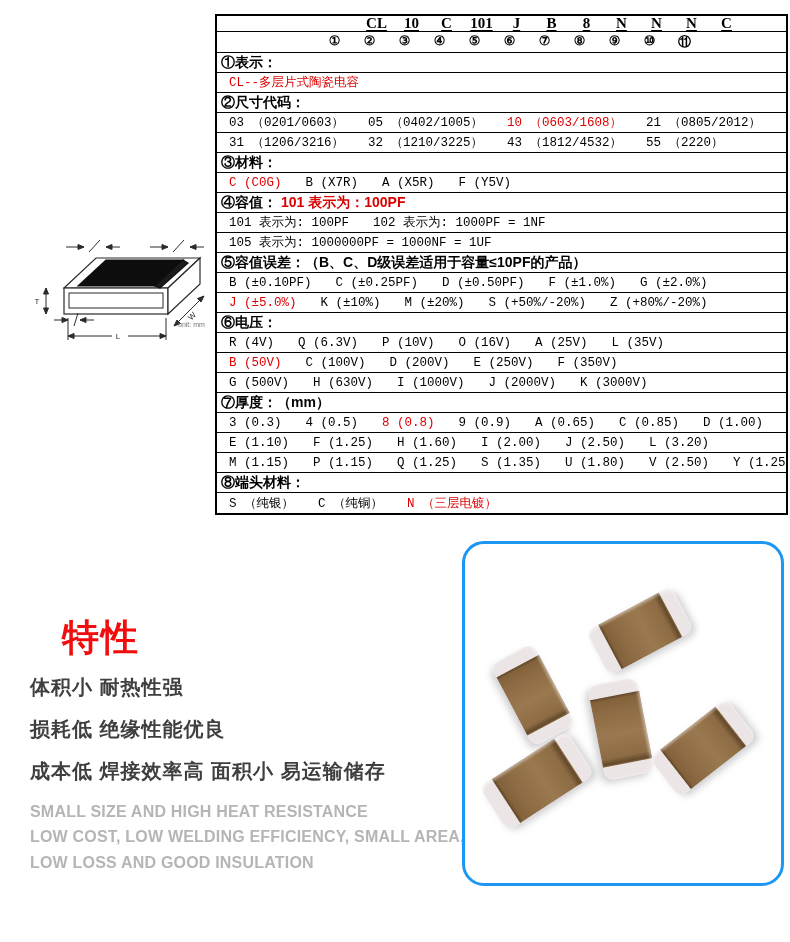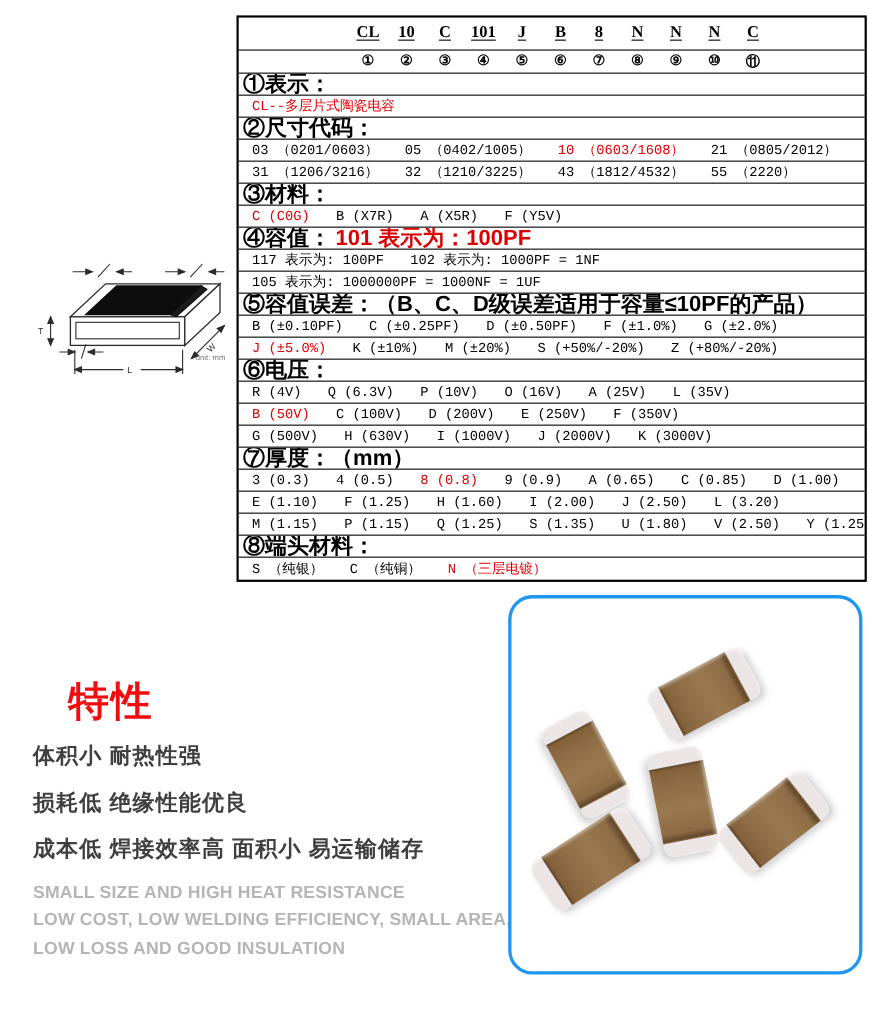--- a/index.html
+++ b/index.html
@@ -5,30 +5,30 @@
   html,body{margin:0;padding:0;background:#fff;}
   .page{position:relative;width:790px;height:942px;background:#fff;overflow:hidden;
         font-family:"Liberation Sans",sans-serif;}
 
   
   .spec-table{position:absolute;left:215px;top:14px;width:573px;
               border:2px solid #000;background:#fff;box-sizing:border-box;}
   .spec-row{box-sizing:border-box;border-bottom:1px solid #000;display:flex;
             align-items:center;overflow:hidden;white-space:nowrap;}
   .spec-row:last-child{border-bottom:none;}
-  .row-code{height:30px;}
+  .row-code{height:16px;justify-content:center;}
   .row-circles{height:21px;}
   .row-header{height:20px;justify-content:flex-start;padding-left:4px;}
   .row-data{height:20px;}
   .code-strip{display:flex;margin-left:100px;}
   .code-cell{width:35px;text-align:center;font-family:"Liberation Serif",serif;
              font-weight:bold;font-size:15px;text-decoration:underline;
              text-underline-offset:2px;}
   .circle-cell{width:35px;text-align:center;font-size:13px;font-weight:bold;}
-  .hdr-seg{font-weight:bold;font-size:20px;color:#000;}
+  .hdr-seg{font-weight:bold;font-size:14px;color:#000;}
   .hdr-seg.red{color:var(--red);margin-left:4px;}
   .data-seg{font-family:"Liberation Mono","DejaVu Sans Mono",monospace;
             font-size:12.5px;color:#000;margin:0 12px;}
   .data-seg.red{color:var(--red);}
 
   
   .diagram{position:absolute;left:32px;top:200px;width:180px;height:150px;}
 
   
   .features{position:absolute;left:30px;top:618px;width:420px;}
@@ -171,21 +171,21 @@
         <span class="data-seg red">C (C0G)</span>
         <span class="data-seg">B (X7R)</span>
         <span class="data-seg">A (X5R)</span>
         <span class="data-seg">F (Y5V)</span>
       </div>
       <div class="spec-row row-header">
         <span class="hdr-seg">④容值：</span>
         <span class="hdr-seg red">101 表示为：100PF</span>
       </div>
       <div class="spec-row row-data">
-        <span class="data-seg">117 表示为: 100PF</span>
+        <span class="data-seg">101 表示为: 100PF</span>
         <span class="data-seg">102 表示为: 1000PF = 1NF</span>
       </div>
       <div class="spec-row row-data">
         <span class="data-seg">105 表示为: 1000000PF = 1000NF = 1UF</span>
       </div>
       <div class="spec-row row-header">
         <span class="hdr-seg">⑤容值误差：（B、C、D级误差适用于容量≤10PF的产品）</span>
       </div>
       <div class="spec-row row-data">
         <span class="data-seg">B (±0.10PF)</span>

